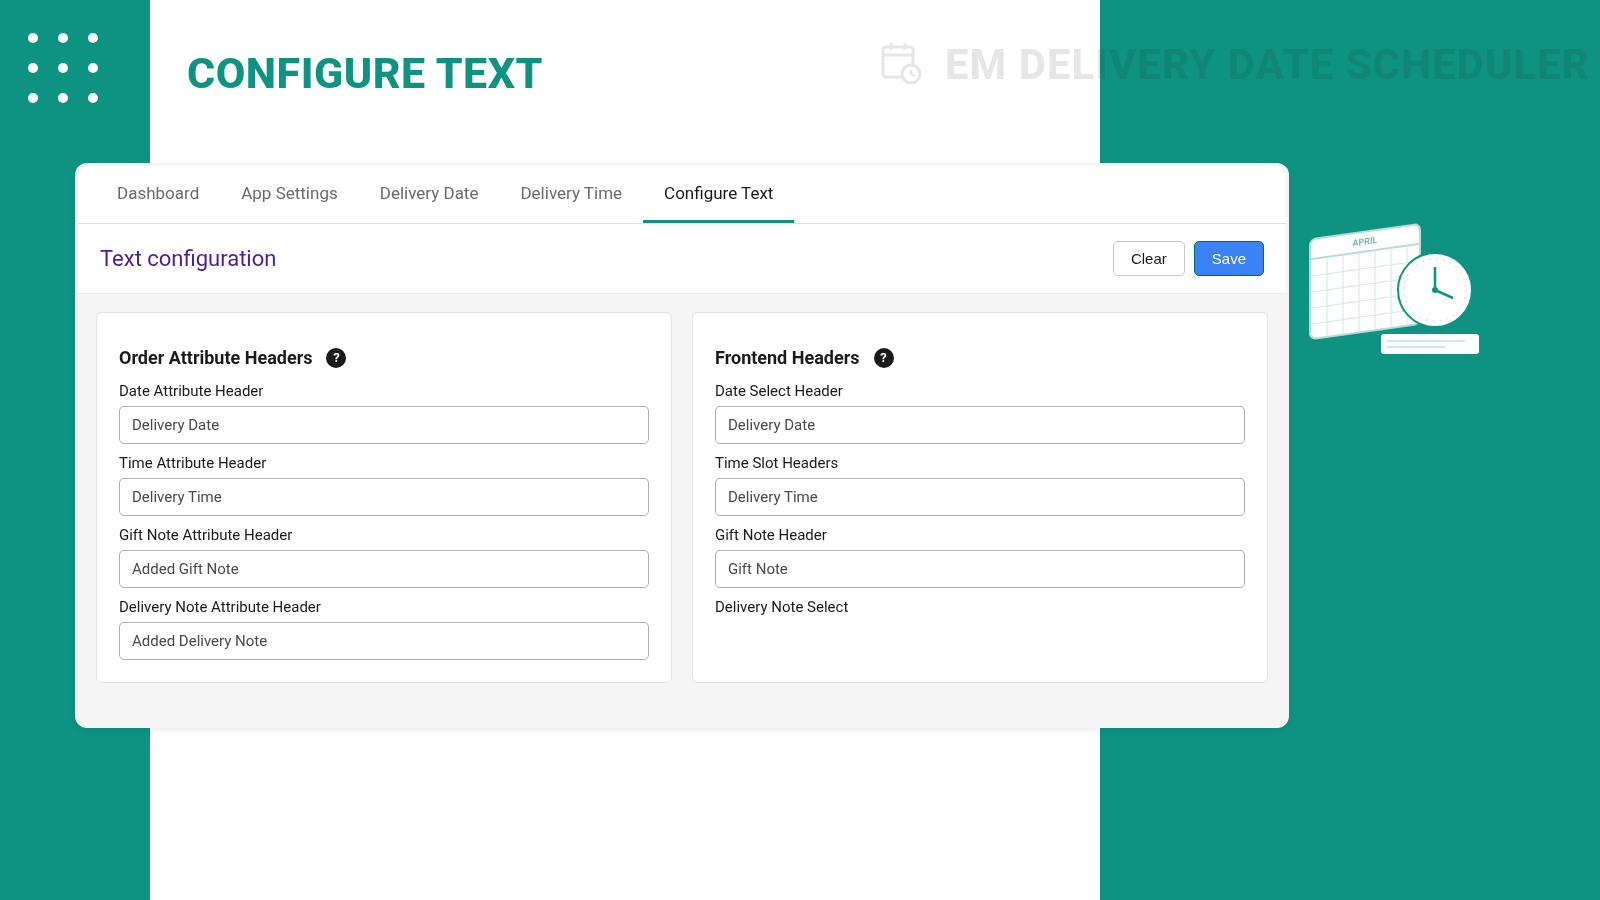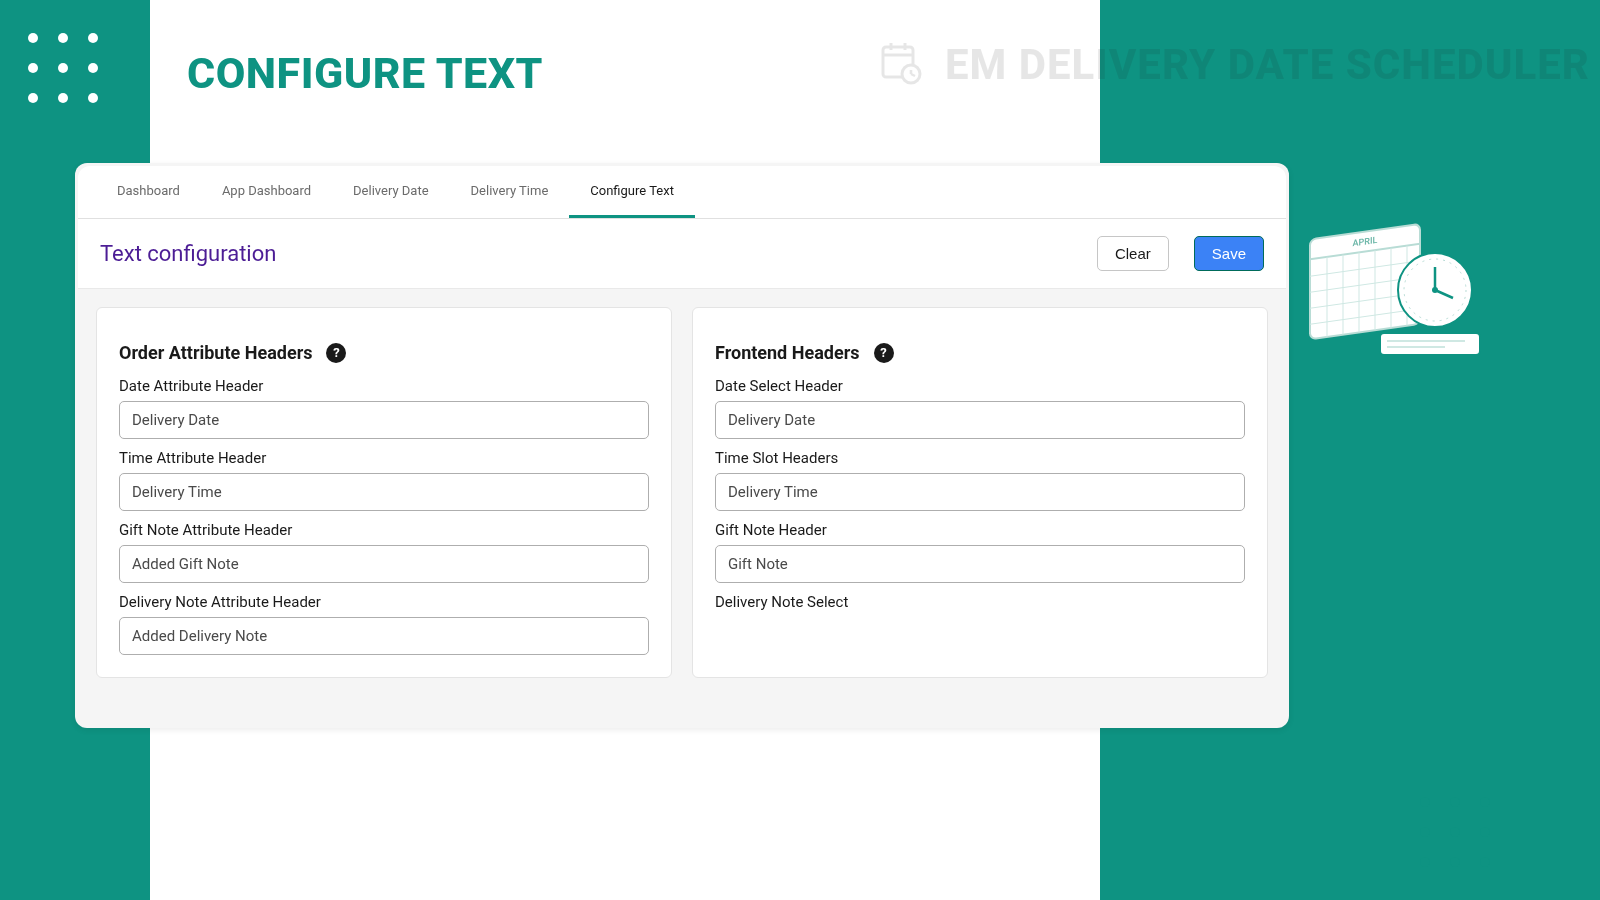--- a/index.html
+++ b/index.html
@@ -109,21 +109,21 @@
     .tabs {
       background: white;
       border-radius: 12px 12px 0 0;
       padding: 0 18px;
       display: flex;
       border-bottom: 1px solid #e0e0e0;
       margin: 3px 3px 0 3px;
     }
     .tab {
       padding: 17px 21px;
-      font-size: 13px;
+      font-size: 17px;
       color: #6b6b6b;
       cursor: pointer;
       border-bottom: 3px solid transparent;
     }
     .tab.active {
       color: #1a1a1a;
       border-bottom: 3px solid #0e9382;
     }
     .section-header {
       background: white;
@@ -134,21 +134,21 @@
       justify-content: space-between;
       border-bottom: 1px solid #e9e9e9;
     }
     .section-title {
       font-size: 22px;
       font-weight: 400;
       color: #4c1d95;
     }
     .btns {
       display: flex;
-      gap: 25px;
+      gap: 9px;
     }
     .btn {
       padding: 8px 17px;
       font-size: 15px;
       border-radius: 5px;
       cursor: pointer;
       border: 1px solid #c6c6c6;
       background: white;
       color: #1a1a1a;
       font-weight: 500;
@@ -287,21 +287,21 @@
     <circle cx="130" cy="85" r="3" fill="#0e9382"></circle>
     <rect x="75" y="128" width="100" height="22" rx="4" fill="#ffffff" stroke="#0e9382" stroke-width="2"></rect>
     <line x1="82" y1="136" x2="160" y2="136" stroke="#cfe8e3" stroke-width="2"></line>
     <line x1="82" y1="142" x2="140" y2="142" stroke="#cfe8e3" stroke-width="2"></line>
   </svg>
 </div>
 
 <div class="panel">
   <div class="tabs">
     <div class="tab">Dashboard</div>
-    <div class="tab">App Dashboard</div>
+    <div class="tab">App Settings</div>
     <div class="tab">Delivery Date</div>
     <div class="tab">Delivery Time</div>
     <div class="tab active">Configure Text</div>
   </div>
 
   <div class="section-header">
     <div class="section-title">Text configuration</div>
     <div class="btns">
       <button class="btn">Clear</button>
       <button class="btn primary">Save</button>

